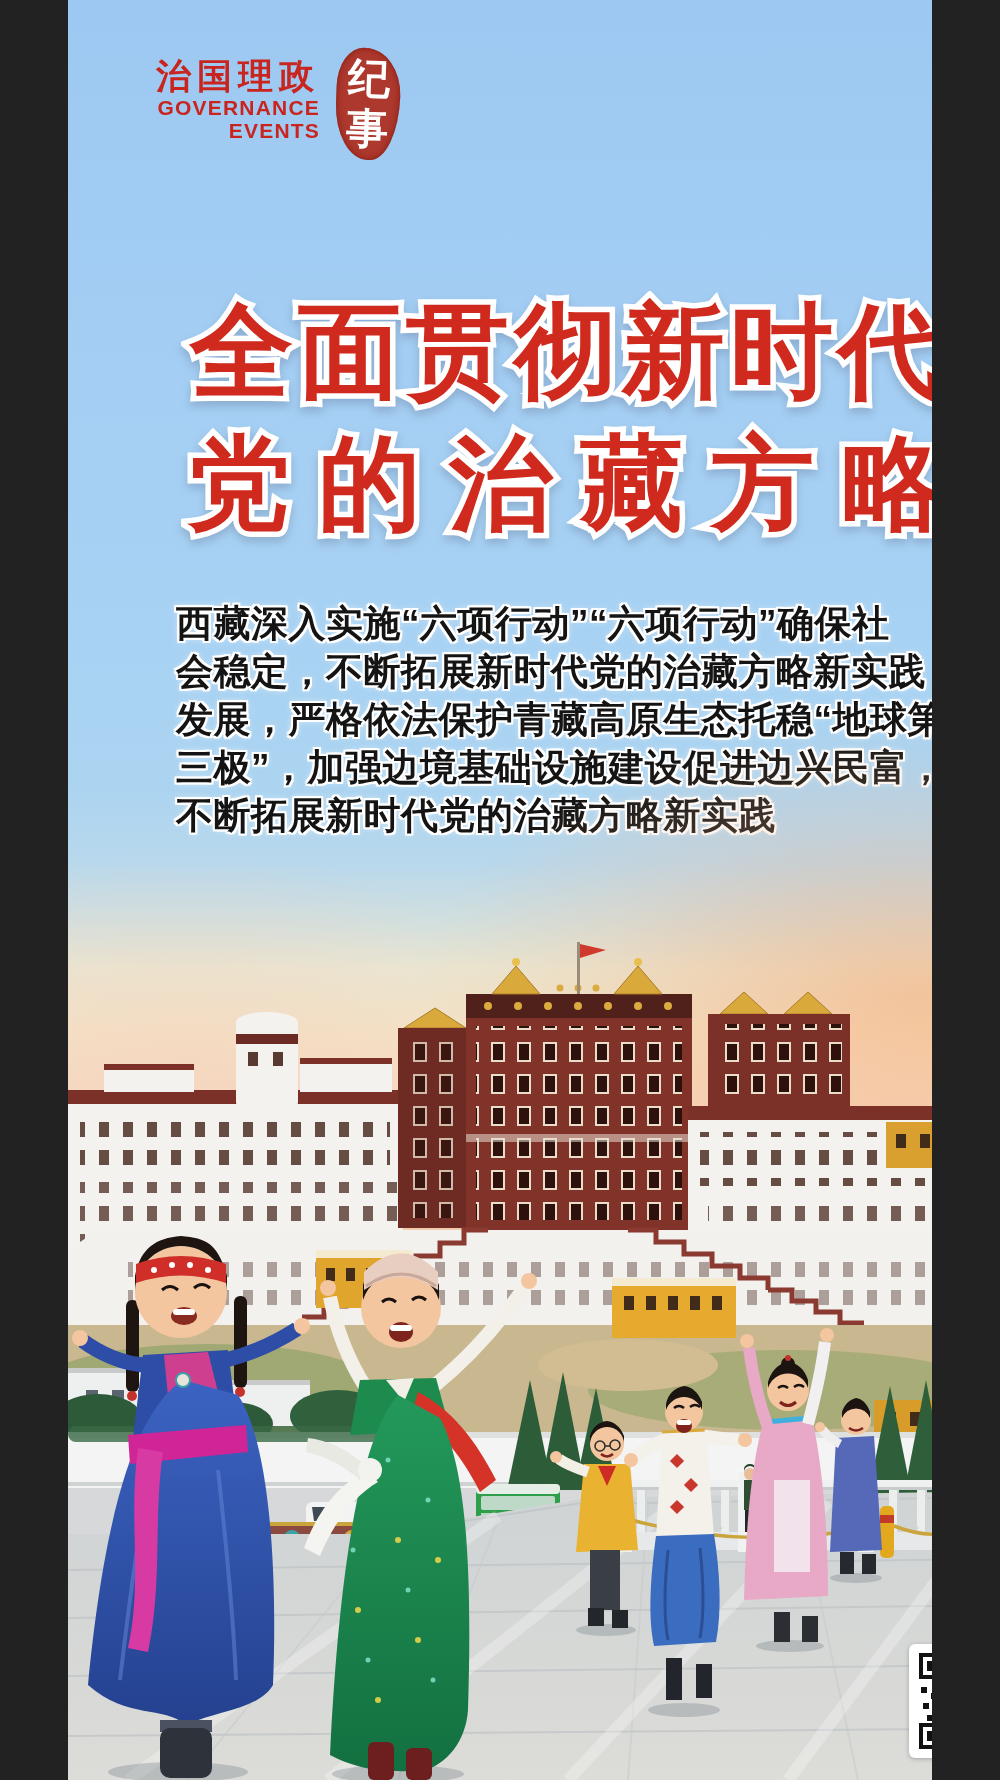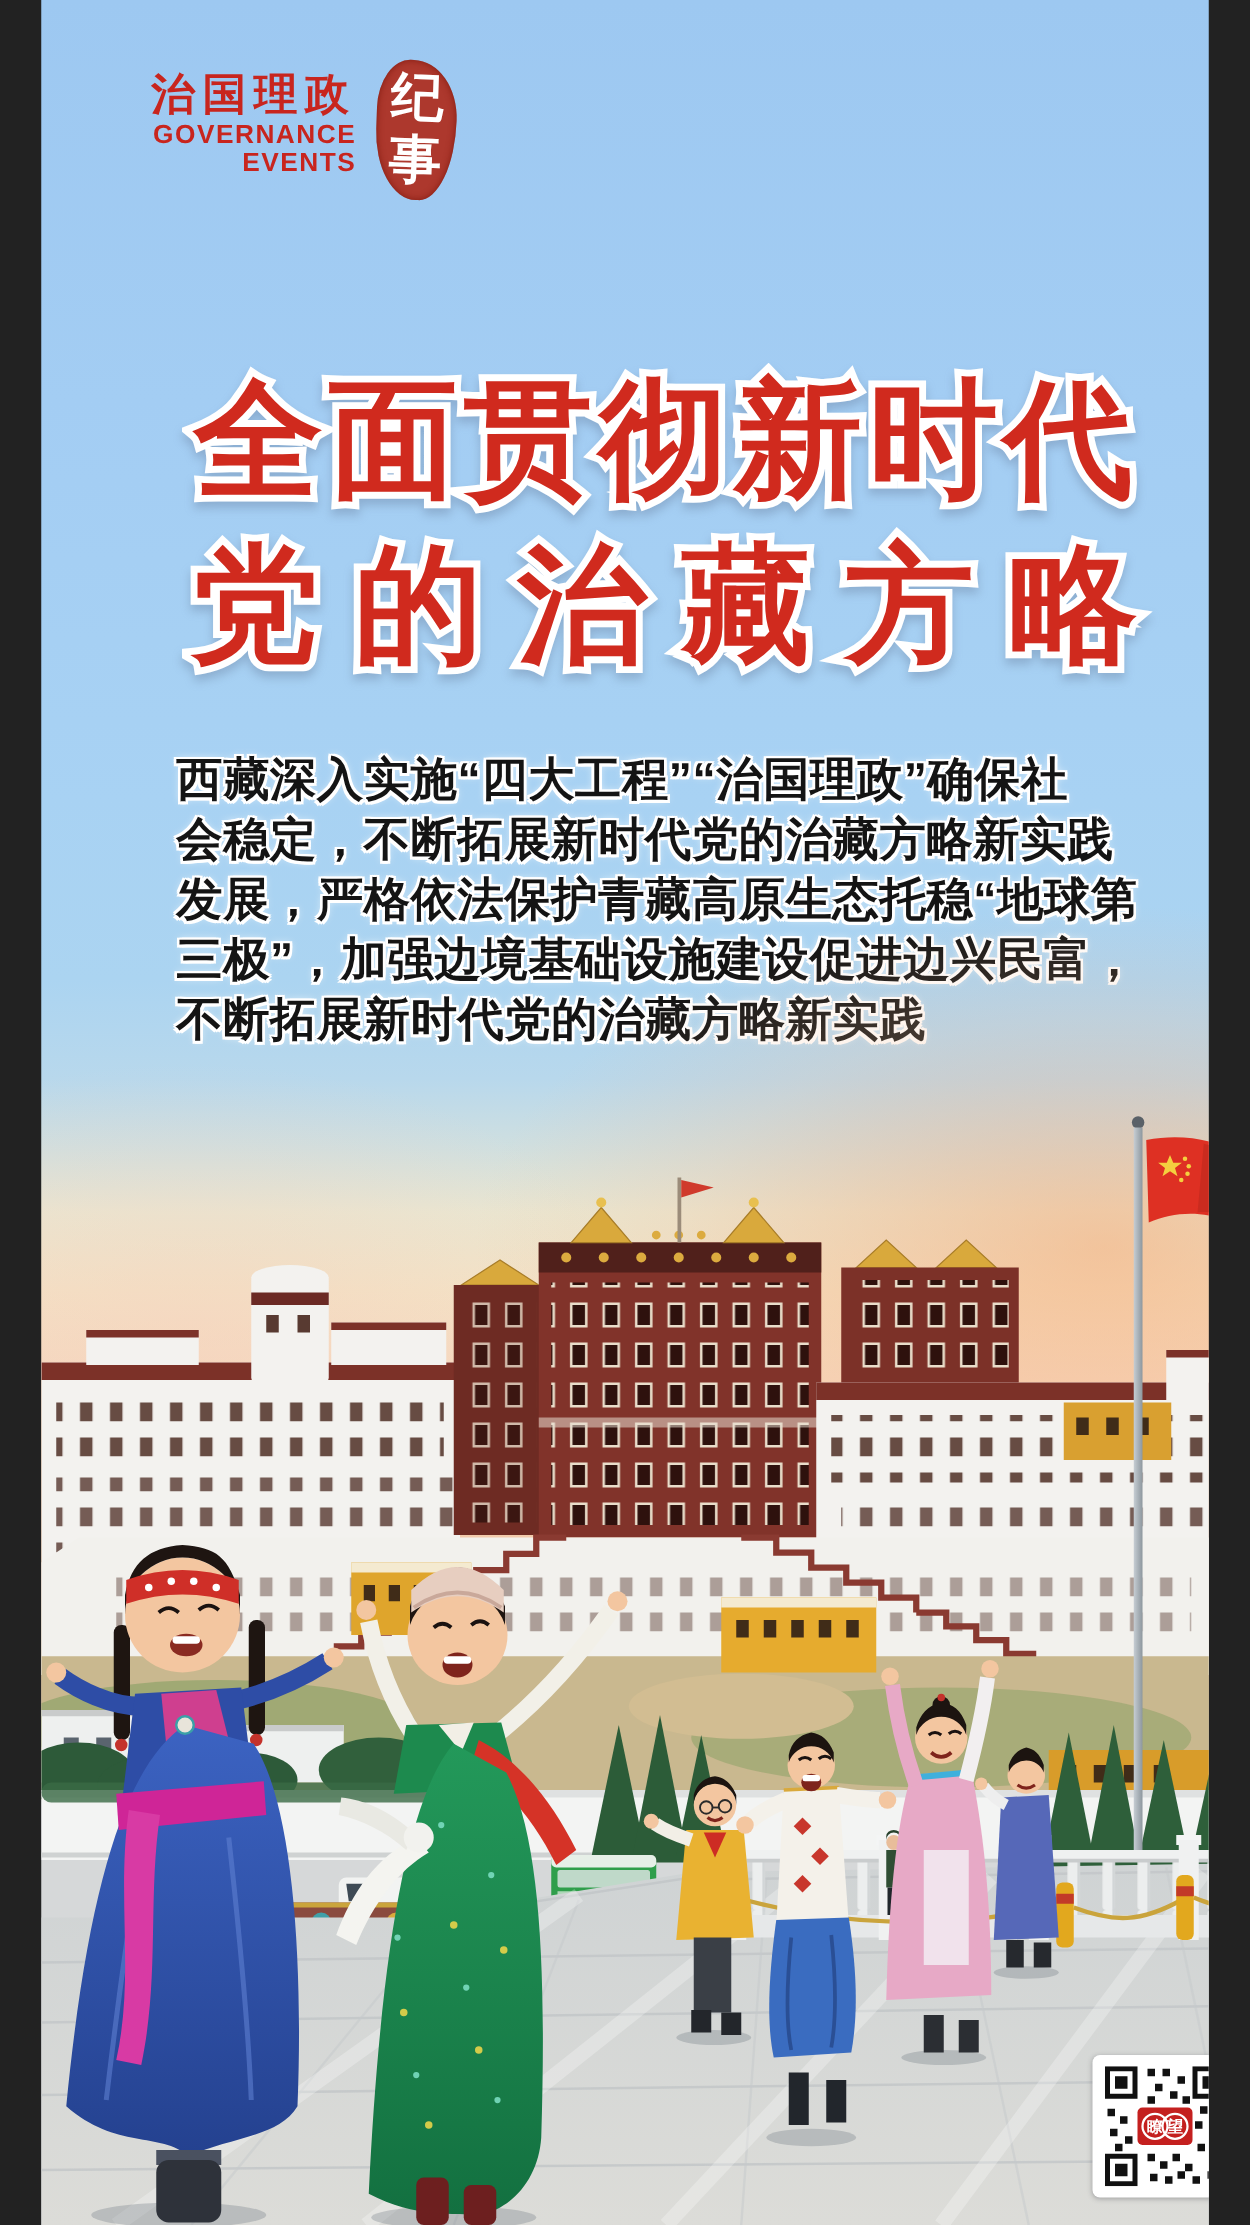--- a/index.html
+++ b/index.html
@@ -1,17 +1,17 @@
 <!DOCTYPE html>
 <html><head>
 <meta charset="utf-8">
 <style>
   html,body{margin:0;padding:0;background:#222;}
   .poster{
-    position:relative;width:934px;height:1780px;margin:0 auto;overflow:hidden;
+    position:relative;width:864px;height:1780px;margin:0 auto;overflow:hidden;
     font-family:"Liberation Sans", sans-serif;
     background:linear-gradient(180deg,
       #9dc8f1 0%, #a3cdf3 18%, #a8d2f3 36%, #abd4f1 44%,
       #b8d8ec 48.5%, #cfdfe0 51.5%, #e9e7d2 54.5%, #f3e3c6 58%,
       #f6d9c0 62%, #f4cfb2 66%, #f0c8a8 71%, #ecd0ae 76%, #d6d8d9 80%, #d6d8d9 100%);
   }
   
   .logo{position:absolute;left:88px;top:56px;display:flex;align-items:flex-start;}
   .logo-txt{display:flex;flex-direction:column;align-items:flex-end;}
   .logo-cn{font-size:35px;font-weight:900;color:#c8251e;letter-spacing:6px;line-height:40px;white-space:nowrap;}
@@ -71,21 +71,21 @@
       <span class="t-stroke">全面贯彻新时代</span>
       <span class="t-fill">全面贯彻新时代</span>
     </div>
     <div class="t-line t2">
       <span class="t-stroke">党的治藏方略</span>
       <span class="t-fill">党的治藏方略</span>
     </div>
   </div>
 
   <div class="body-text">
-    <div>西藏深入实施“四大工程”“治国理政”确保社</div>
+    <div>西藏深入实施“六项行动”“六项行动”确保社</div>
     <div>会稳定，不断拓展新时代党的治藏方略新实践</div>
     <div>发展，严格依法保护青藏高原生态托稳“地球第</div>
     <div>三极”，加强边境基础设施建设促进边兴民富，</div>
     <div>不断拓展新时代党的治藏方略新实践</div>
   </div>
 
   <div class="glow"></div>
 
   <svg class="scene" viewBox="0 0 1000 1000">
     <defs>

